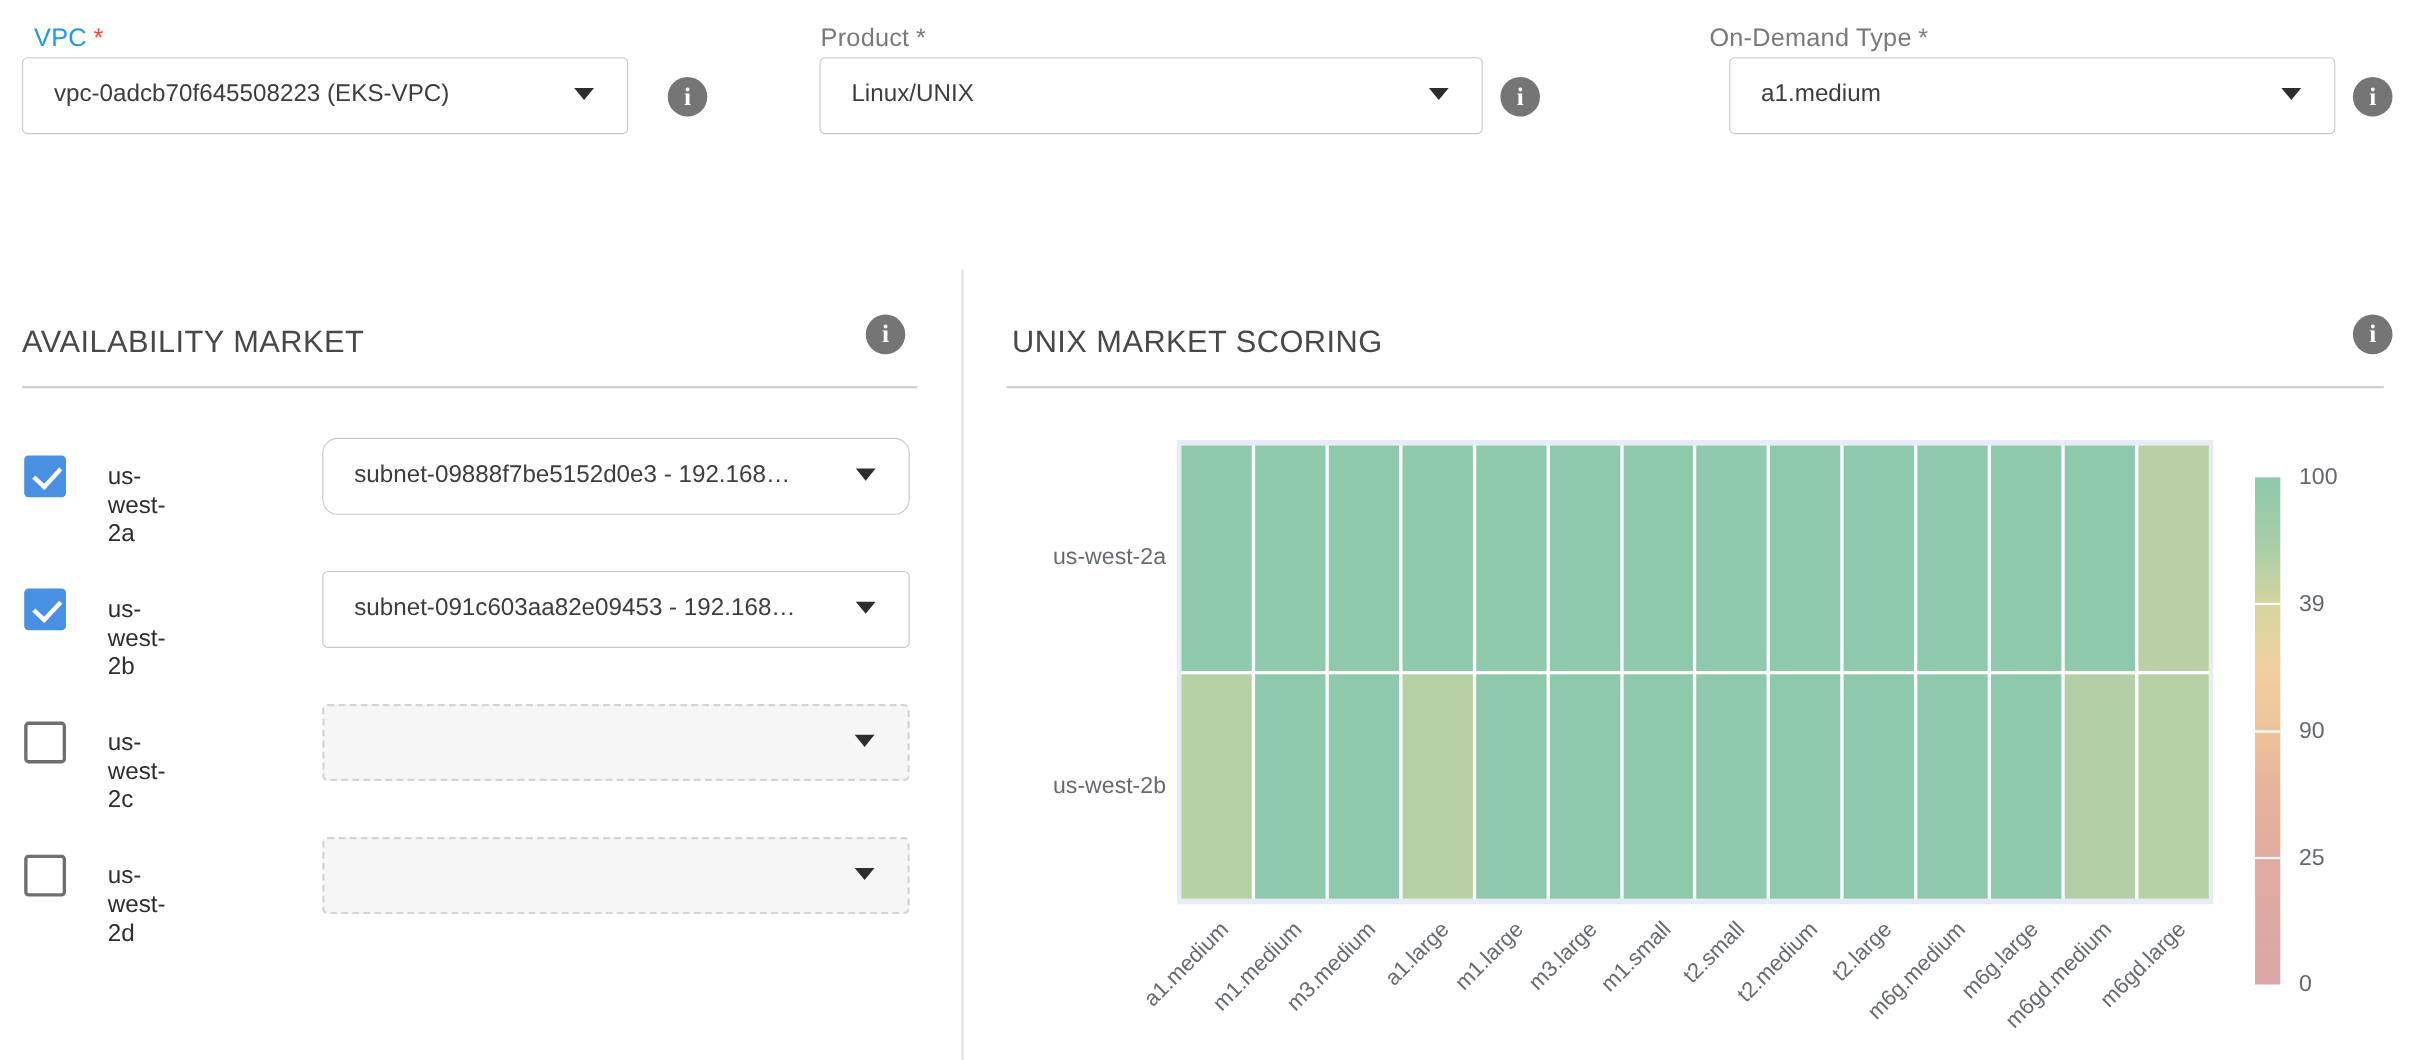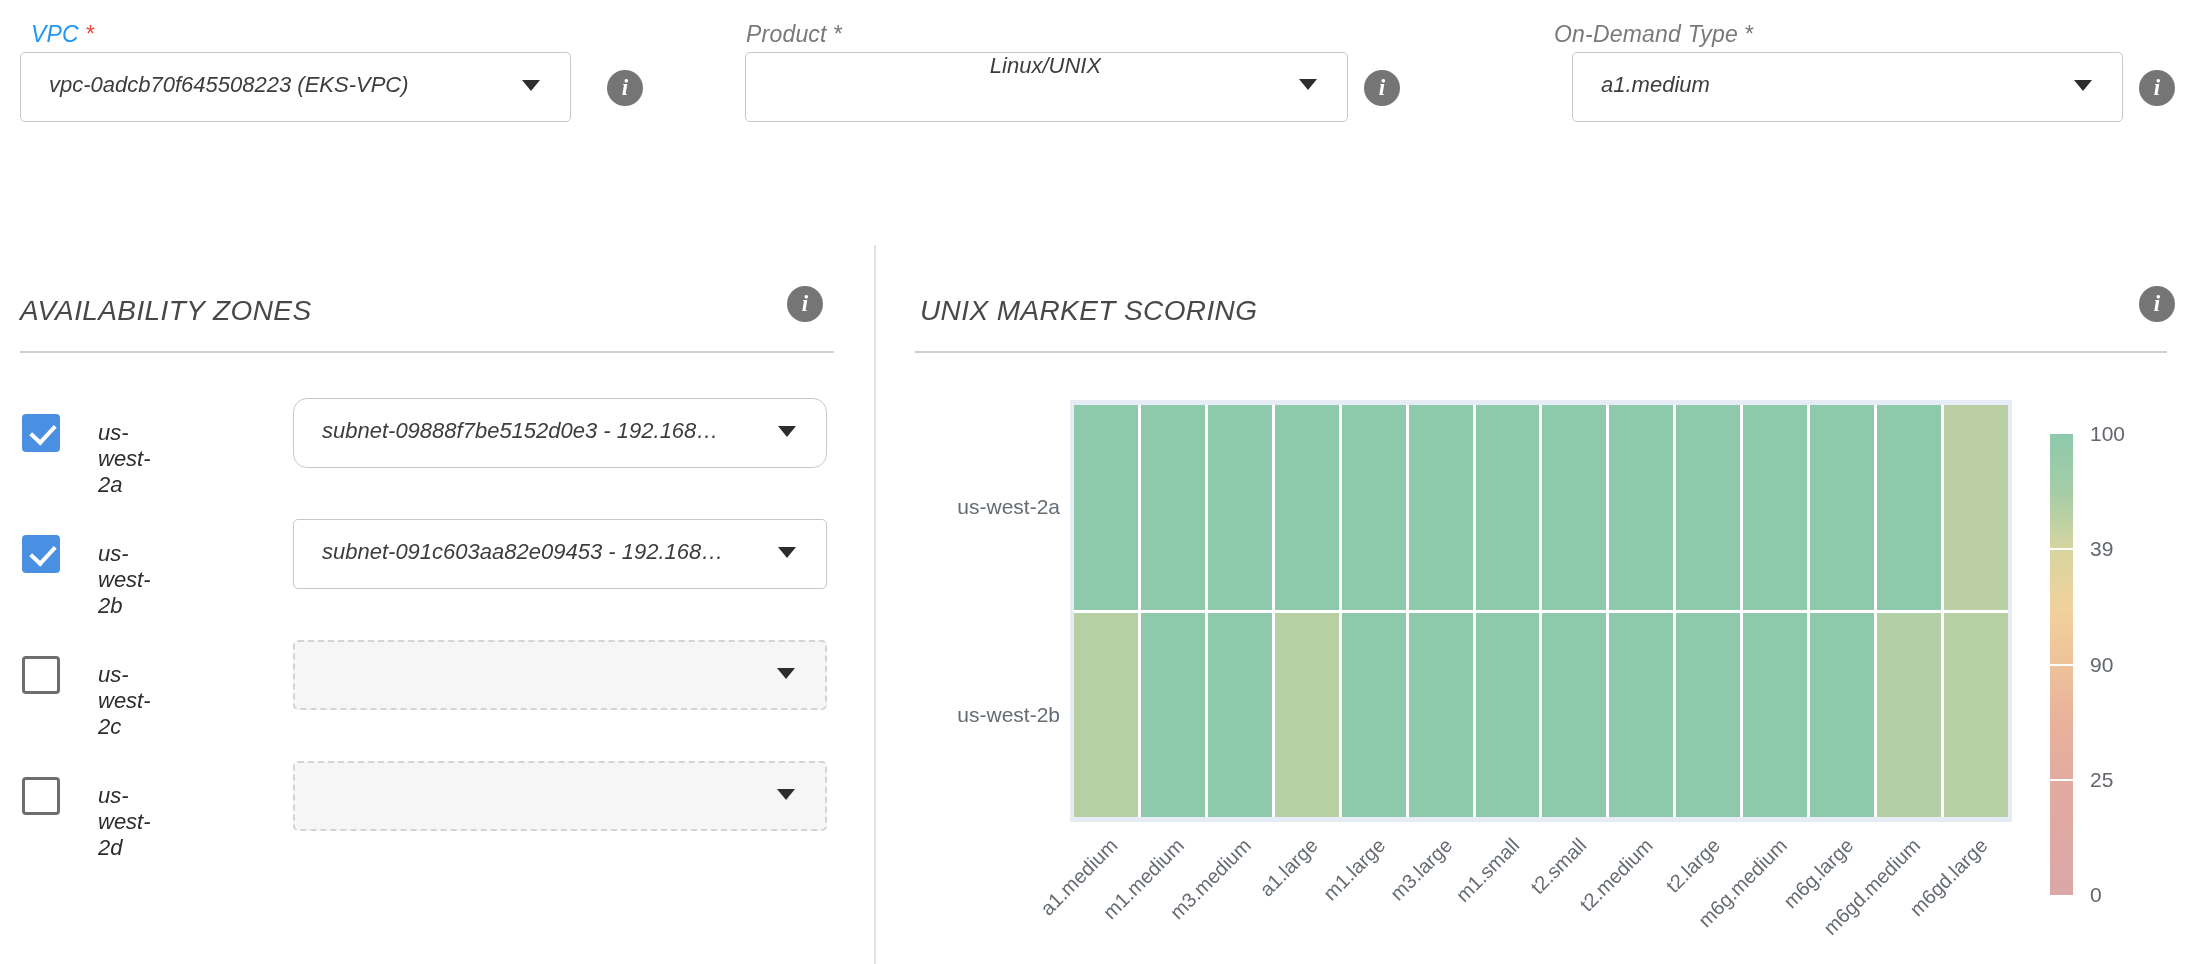--- a/index.html
+++ b/index.html
@@ -1,19 +1,19 @@
 <!DOCTYPE html>
 <html><head>
 <meta charset="utf-8">
 <style>
   * { box-sizing: border-box; margin: 0; padding: 0; }
   html,body { width: 2196px; height: 964px; background: #ffffff; position: relative;
     font-family: "Liberation Sans", sans-serif; overflow: hidden; }
 
-  .abs { position: absolute; font-style: italic; }
+  .abs { position: absolute; }
 
   
   .field-label { font-size: 23px; color: #797979; letter-spacing: .2px; }
   .field-label .req { margin-left: 6px; }
   .field-label.focused .lbl { color: #2196f3; }
   .field-label.focused .req { color: #f44336; }
 
   
   .select { background: #fff; border: 1px solid #c8c8c8; border-radius: 5px;
     display: flex; align-items: center; padding: 0 30px 4px 28px;
@@ -68,38 +68,38 @@
 </div>
 <div class="abs select" style="left:20px; top:52px; width:551px; height:70px;">
   <span class="val">vpc-0adcb70f645508223 (EKS-VPC)</span>
   <span class="caret"></span>
 </div>
 <div class="abs info-icon" style="left:607px; top:70px;">i</div>
 
 <div class="abs field-label" style="left:746px; top:21px;">
   <span class="lbl">Product</span><span class="req">*</span>
 </div>
-<div class="abs select" style="left:745px; top:52px; width:603px; height:70px;flex-direction:column;">
+<div class="abs select" style="left:745px; top:52px; width:603px; height:70px;">
   <span class="val">Linux/UNIX</span>
   <span class="caret"></span>
 </div>
 <div class="abs info-icon" style="left:1364px; top:70px;">i</div>
 
 <div class="abs field-label" style="left:1554px; top:21px;">
   <span class="lbl">On-Demand Type</span><span class="req">*</span>
 </div>
 <div class="abs select" style="left:1572px; top:52px; width:551px; height:70px;">
   <span class="val">a1.medium</span>
   <span class="caret"></span>
 </div>
 <div class="abs info-icon" style="left:2139px; top:70px;">i</div>
 
 <div class="abs v-divider" style="left:874px; top:245px; height:719px;"></div>
 
-<div class="abs section-title" style="left:20px; top:295px;">AVAILABILITY ZONES</div>
+<div class="abs section-title" style="left:20px; top:295px;">AVAILABILITY MARKET</div>
 <div class="abs info-icon" style="left:787px; top:286px;">i</div>
 <div class="abs h-divider" style="left:20px; top:351px; width:814px;"></div>
 
 <div class="abs" style="left:0; top:0;">
   <div class="zone-checkbox checked" style="left:22px; top:414px;"></div>
   <div class="abs zone-label" style="left:98px; top:420px;">us-west-2a</div>
   <div class="select zone-select" style="top:398px;border-radius:14px;">
     <span class="val">subnet-09888f7be5152d0e3 - 192.168…</span>
     <span class="caret"></span>
   </div>

